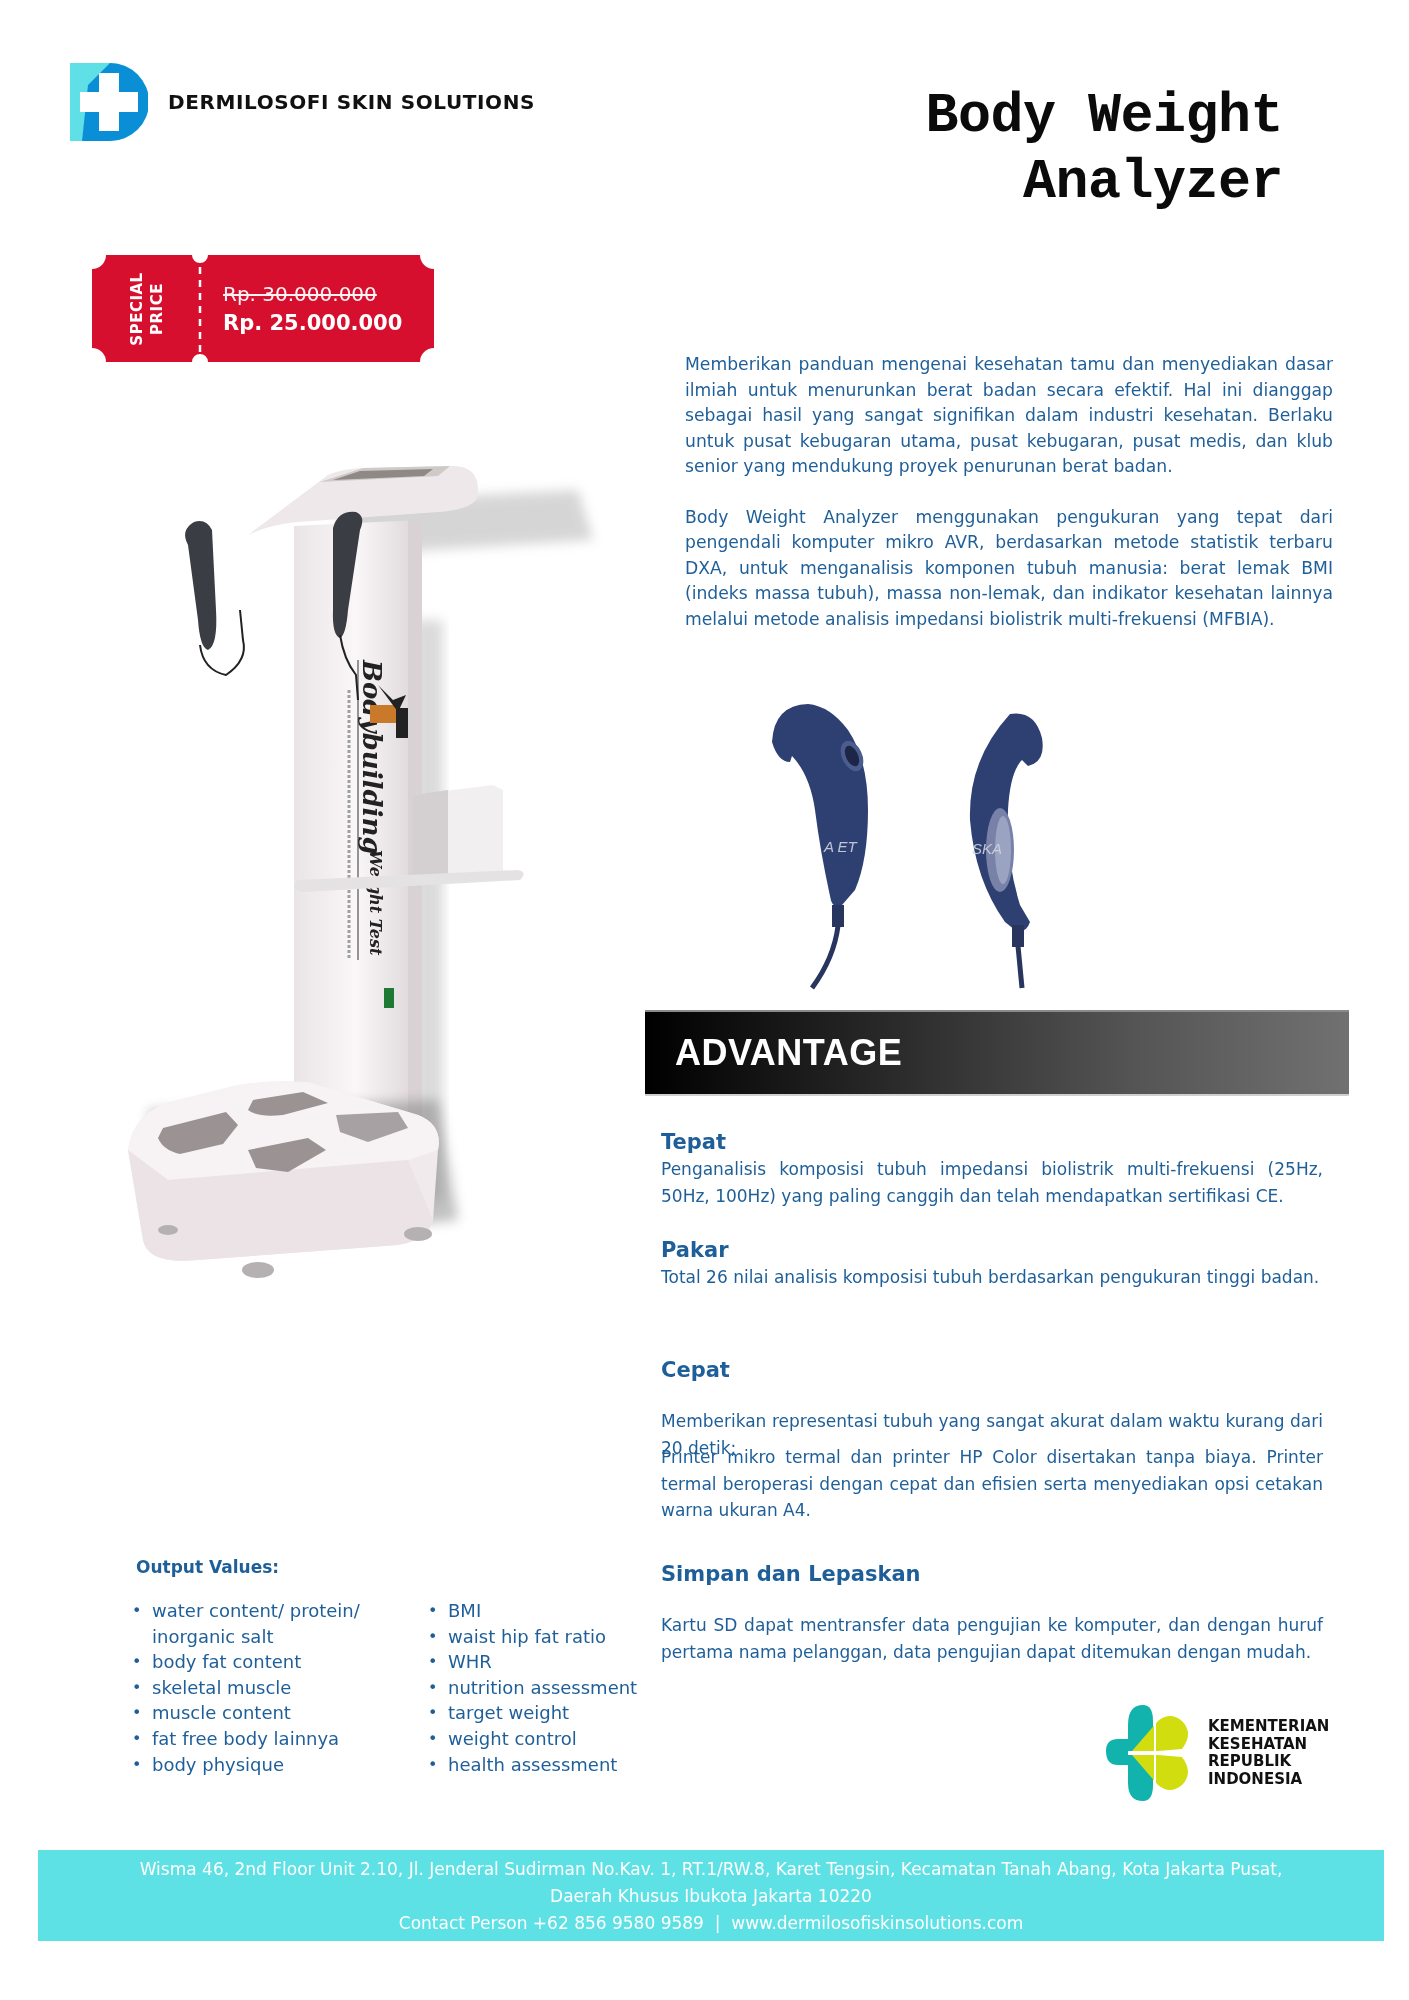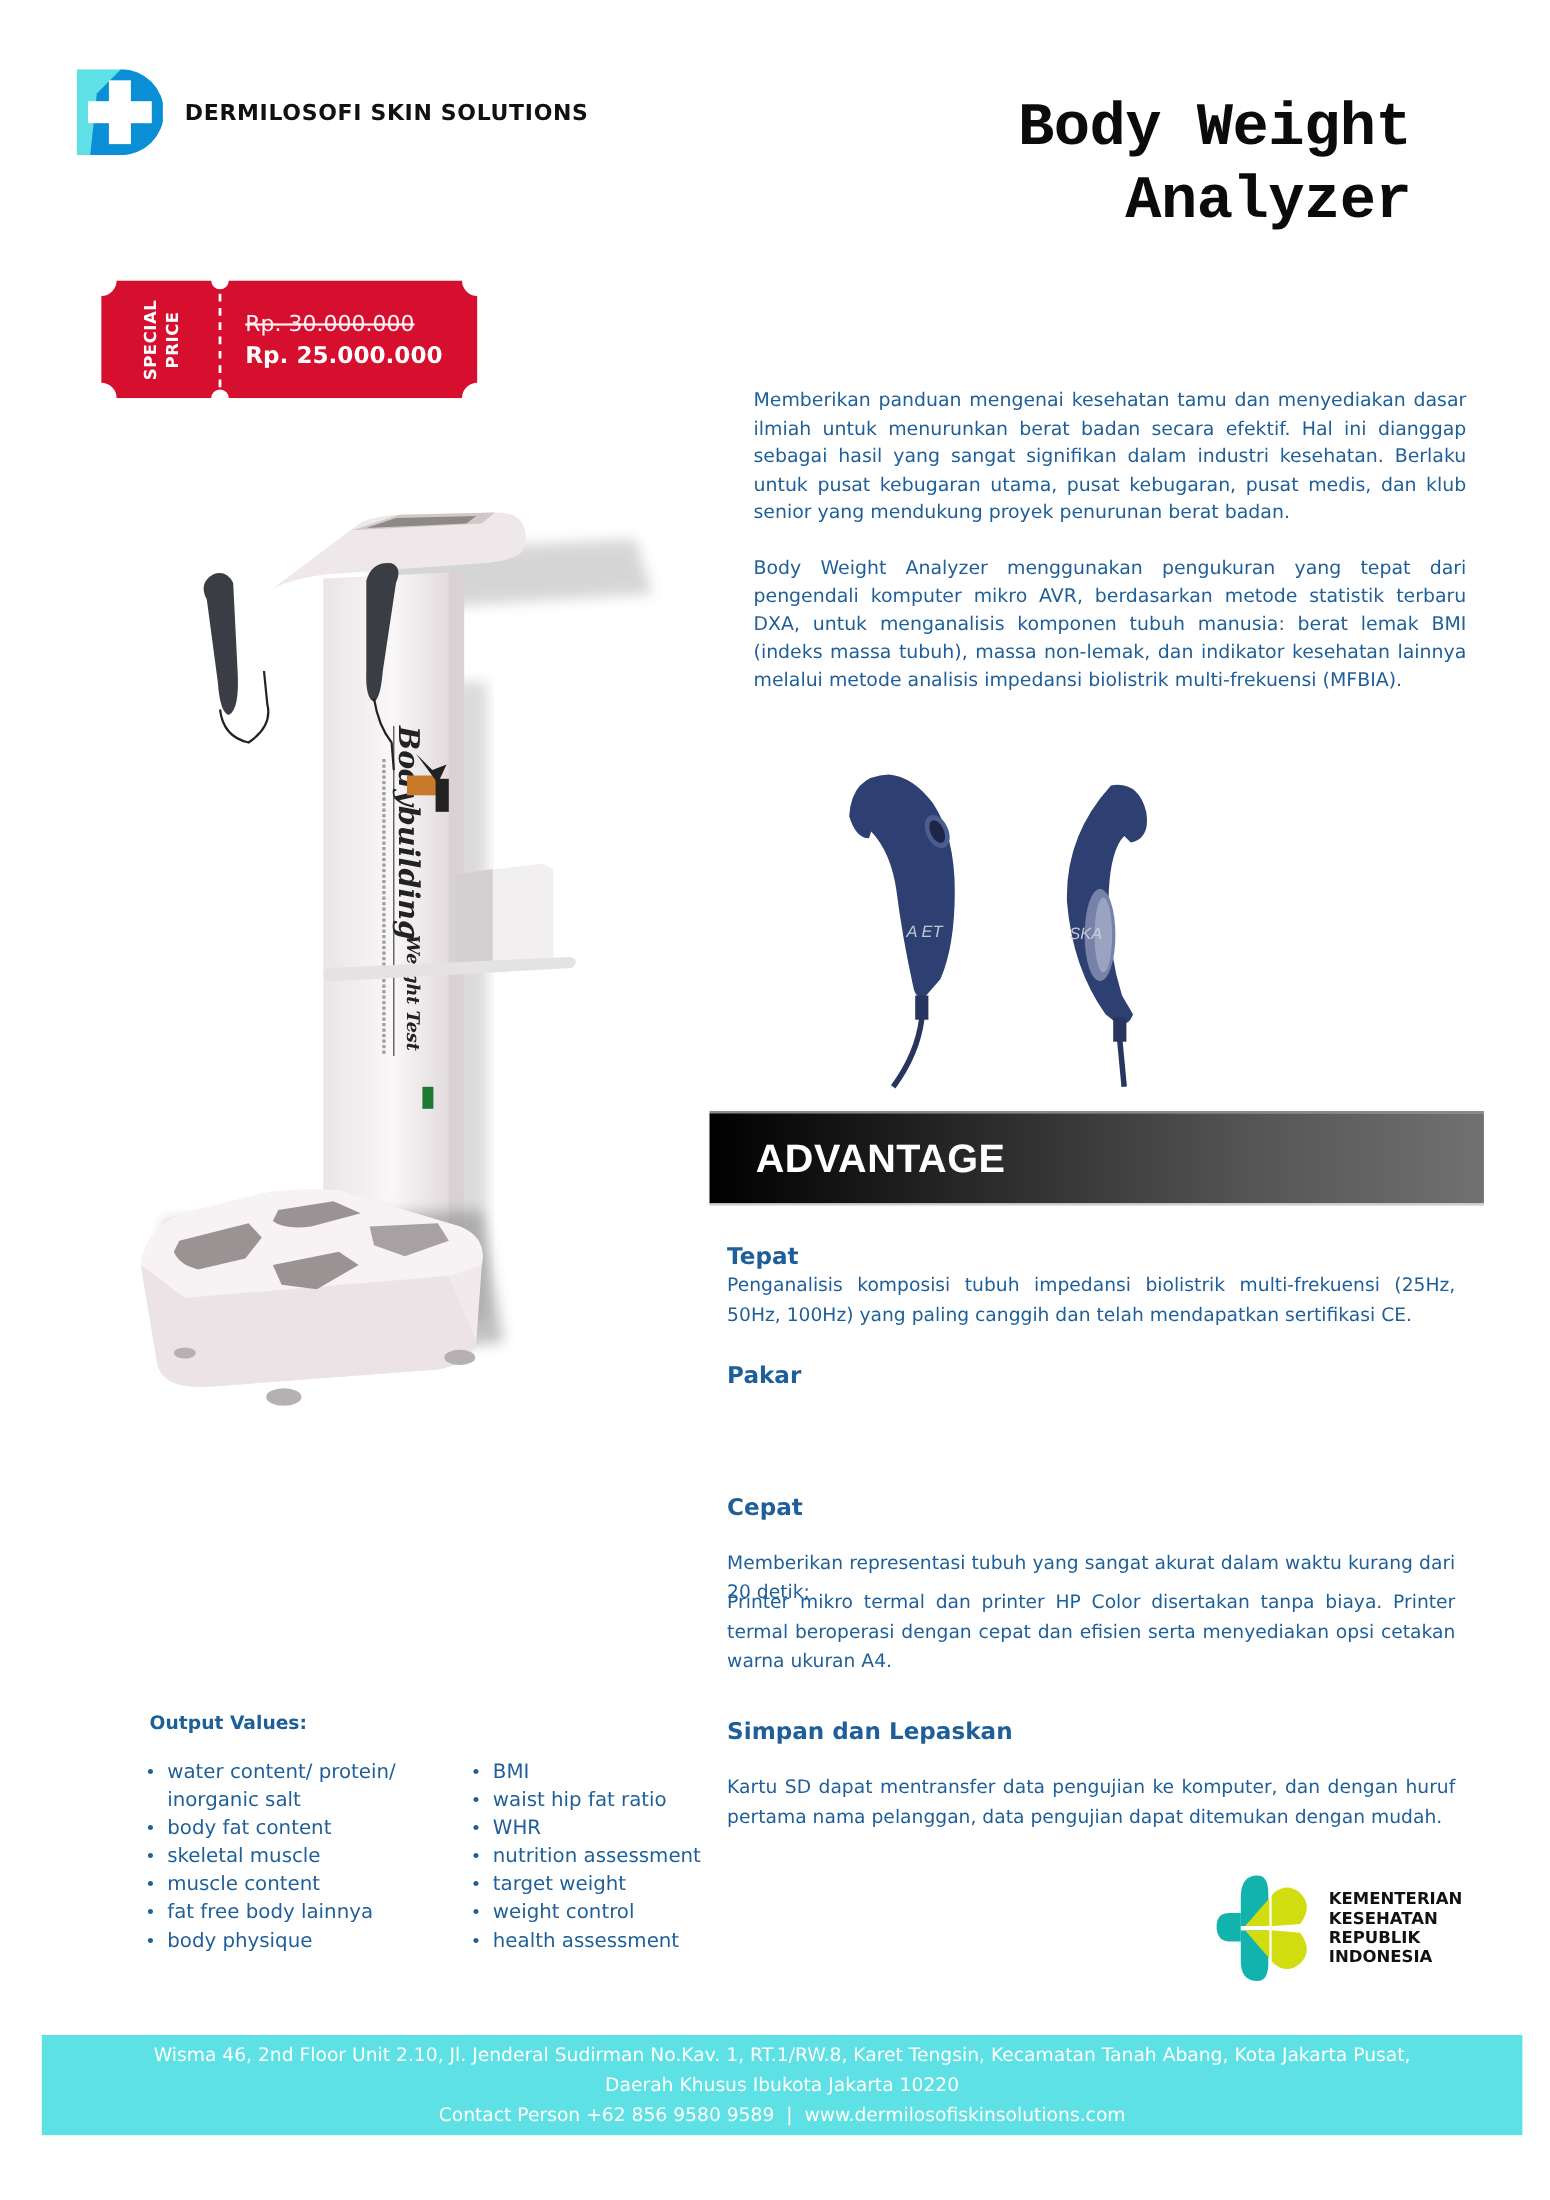--- a/index.html
+++ b/index.html
@@ -36,21 +36,21 @@
 
   
   .machine { position: absolute; left: 108px; top: 460px; width: 560px; height: 860px; }
   .handles { position: absolute; left: 760px; top: 700px; width: 300px; height: 290px; }
 
   
   .adv-bar { position: absolute; left: 645px; top: 1010px; width: 704px; height: 86px;
              background: linear-gradient(90deg, #000000 0%, #2a2a2a 35%, #555 70%, #717171 100%);
              border-top: 2px solid #8a8a8a; border-bottom: 2px solid #cfcfcf; }
   .adv-title { position: absolute; left: 30px; top: 20px; color: #fff; font-weight: bold;
-               font-size: 36px; font-family: "Liberation Sans", sans-serif; letter-spacing: 0.5px; margin-left: 12px; }
+               font-size: 36px; font-family: "Liberation Sans", sans-serif; letter-spacing: 0.5px; }
 
   .adv { position: absolute; left: 661px; width: 662px; }
   .adv h3 { font-size: 21px; font-weight: bold; color: #1f5f99; line-height: 28px; }
   .adv p { font-size: 17px; line-height: 26.5px; text-align: justify; color: #1f5f99; }
 
   
   .out-title { position: absolute; left: 136px; top: 1557px; font-size: 17px; font-weight: bold; color: #1f5f99; }
   .out-list { position: absolute; top: 1598px; list-style: none; font-size: 18px; line-height: 25.6px; color: #1f5f99; }
   .out-list li { position: relative; padding-left: 22px; }
   .out-list li::before { content: "\2022"; position: absolute; left: 2px; top: 0; font-size: 16px; }
@@ -190,20 +190,21 @@
   <div class="adv-title">ADVANTAGE</div>
 </div>
 
 <div class="adv" style="top:1128px;">
   <h3>Tepat</h3>
   <p>Penganalisis komposisi tubuh impedansi biolistrik multi-frekuensi (25Hz, 50Hz, 100Hz) yang paling canggih dan telah mendapatkan sertifikasi CE.</p>
 </div>
 
 <div class="adv" style="top:1236px;">
   <h3>Pakar</h3>
+  <p>Total 26 nilai analisis komposisi tubuh berdasarkan pengukuran tinggi badan.</p>
 </div>
 
 <div class="adv" style="top:1356px;">
   <h3>Cepat</h3>
   <p style="margin-top:24px;">Memberikan representasi tubuh yang sangat akurat dalam waktu kurang dari 20 detik;</p>
 </div>
 
 <div class="adv" style="top:1420px;">
   <p style="margin-top:24px;">Printer mikro termal dan printer HP Color disertakan tanpa biaya. Printer termal beroperasi dengan cepat dan efisien serta menyediakan opsi cetakan warna ukuran A4.</p>
 </div>

